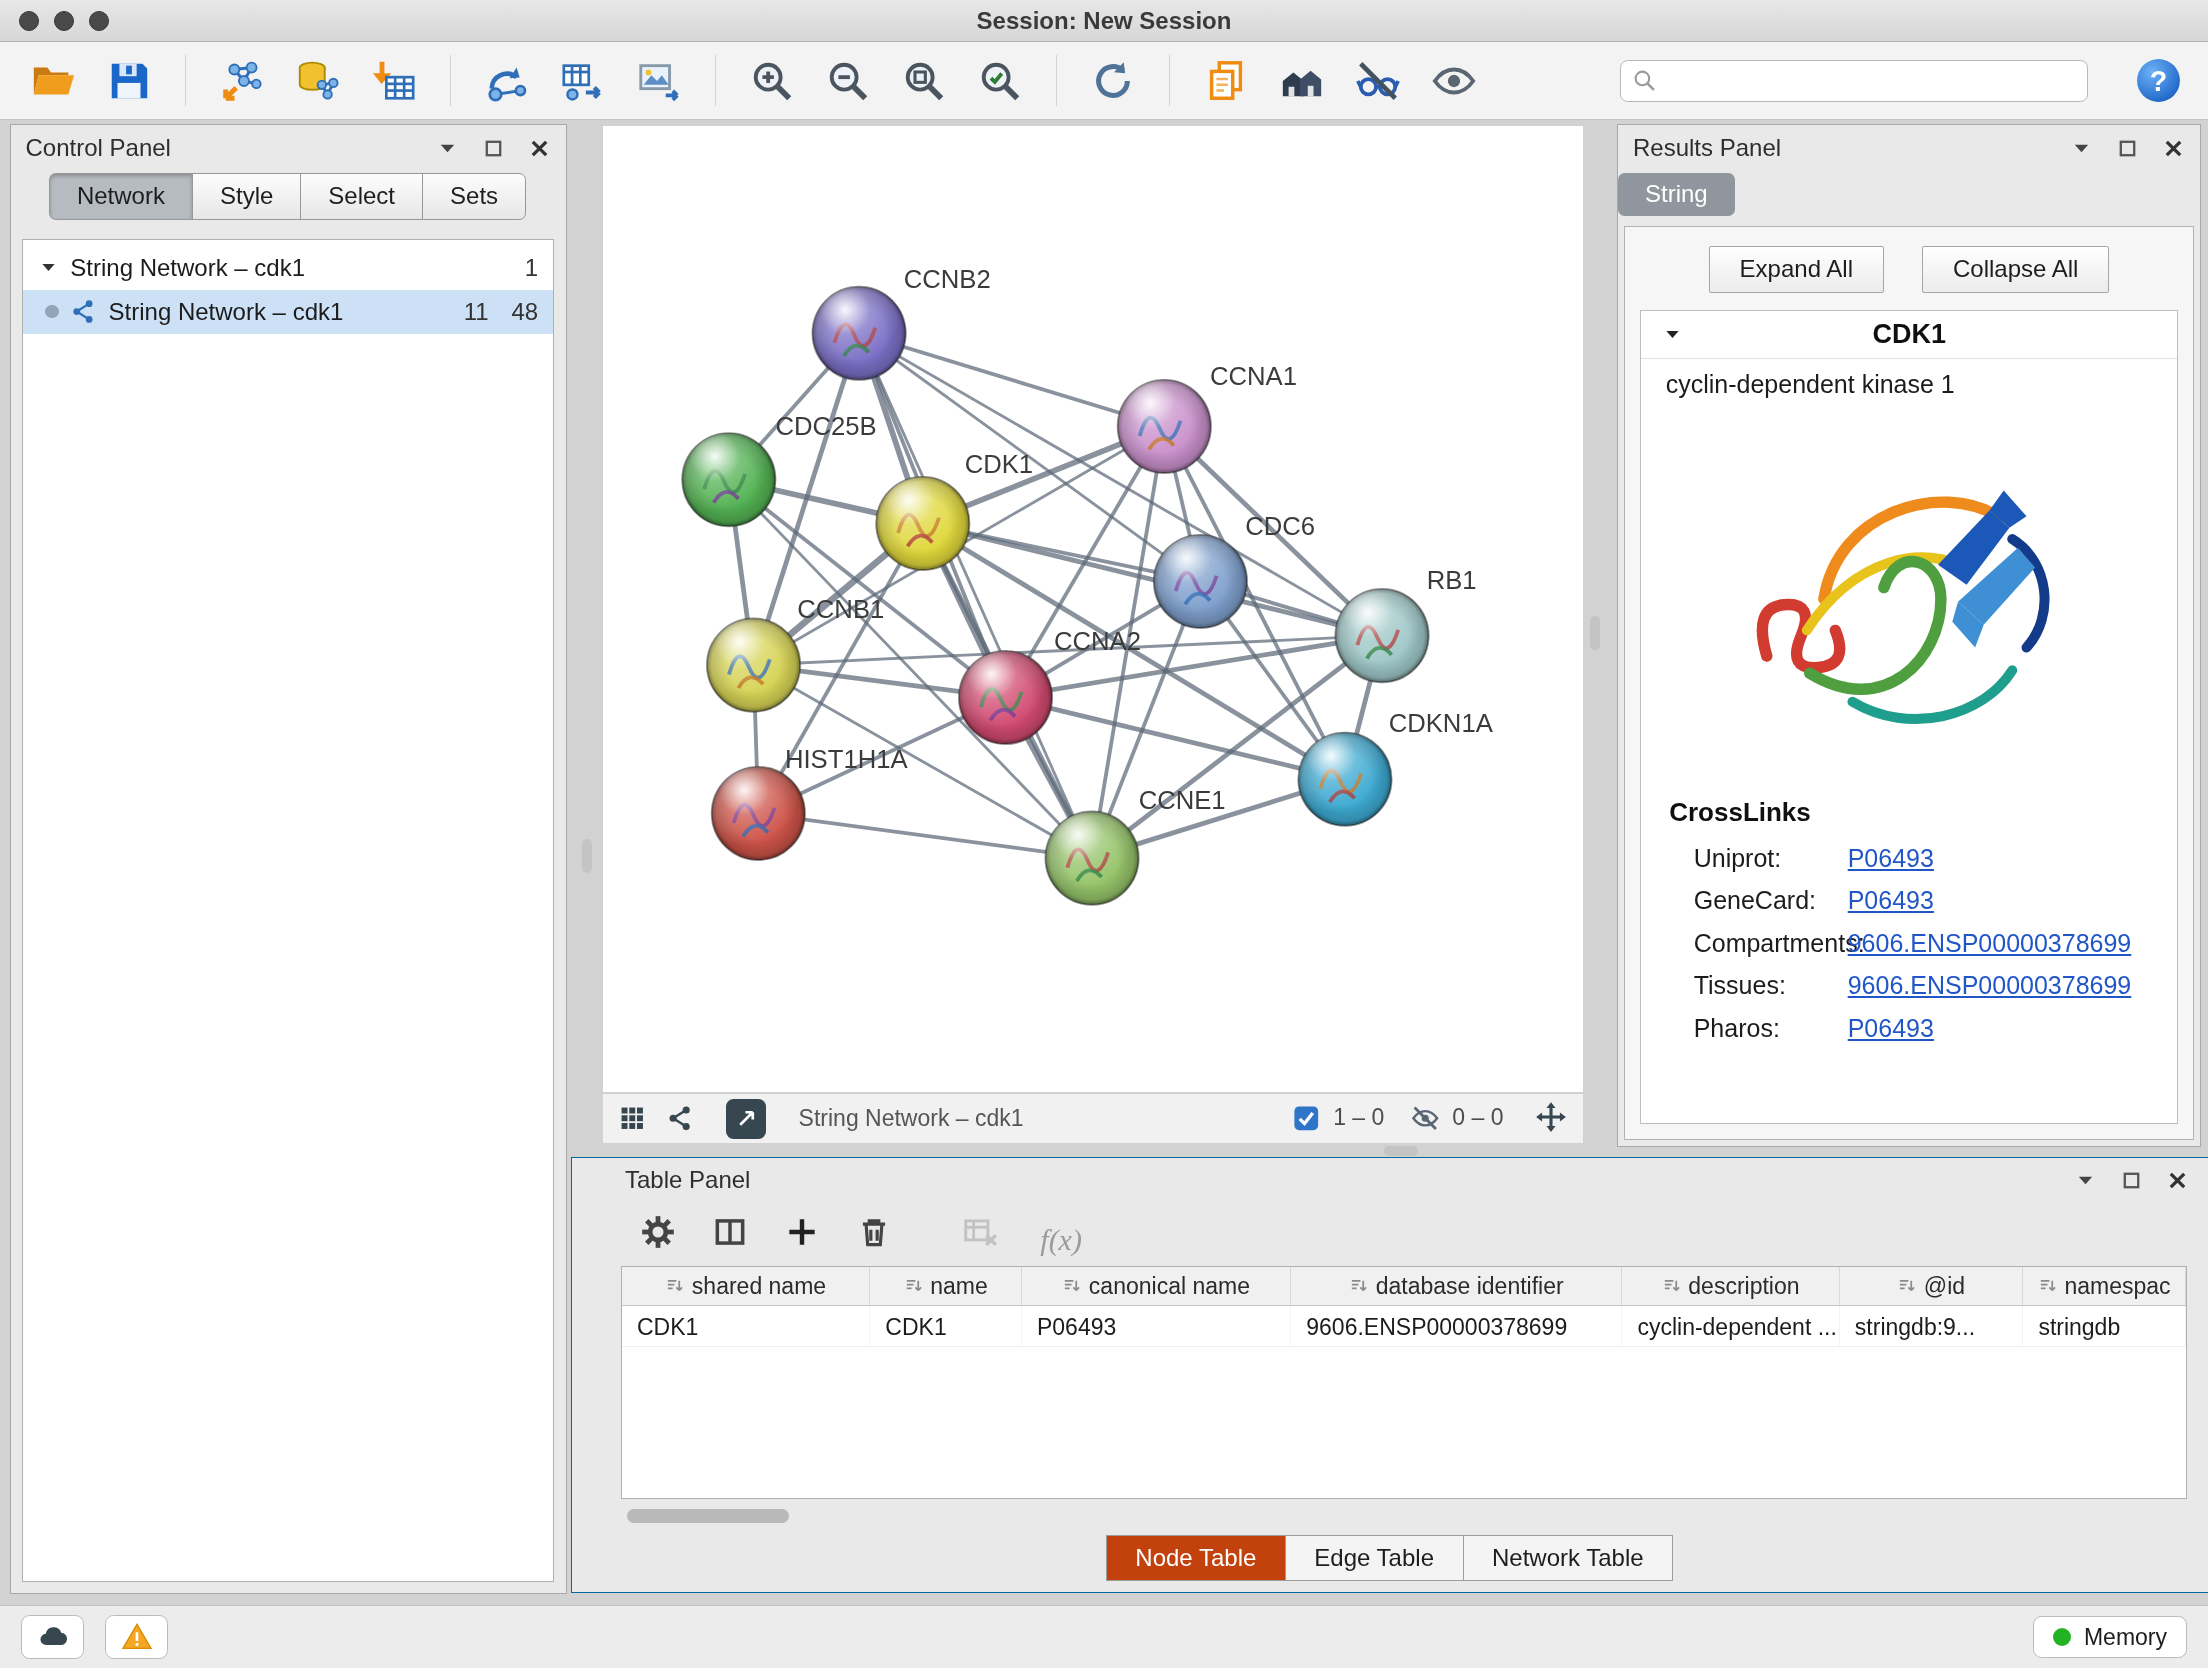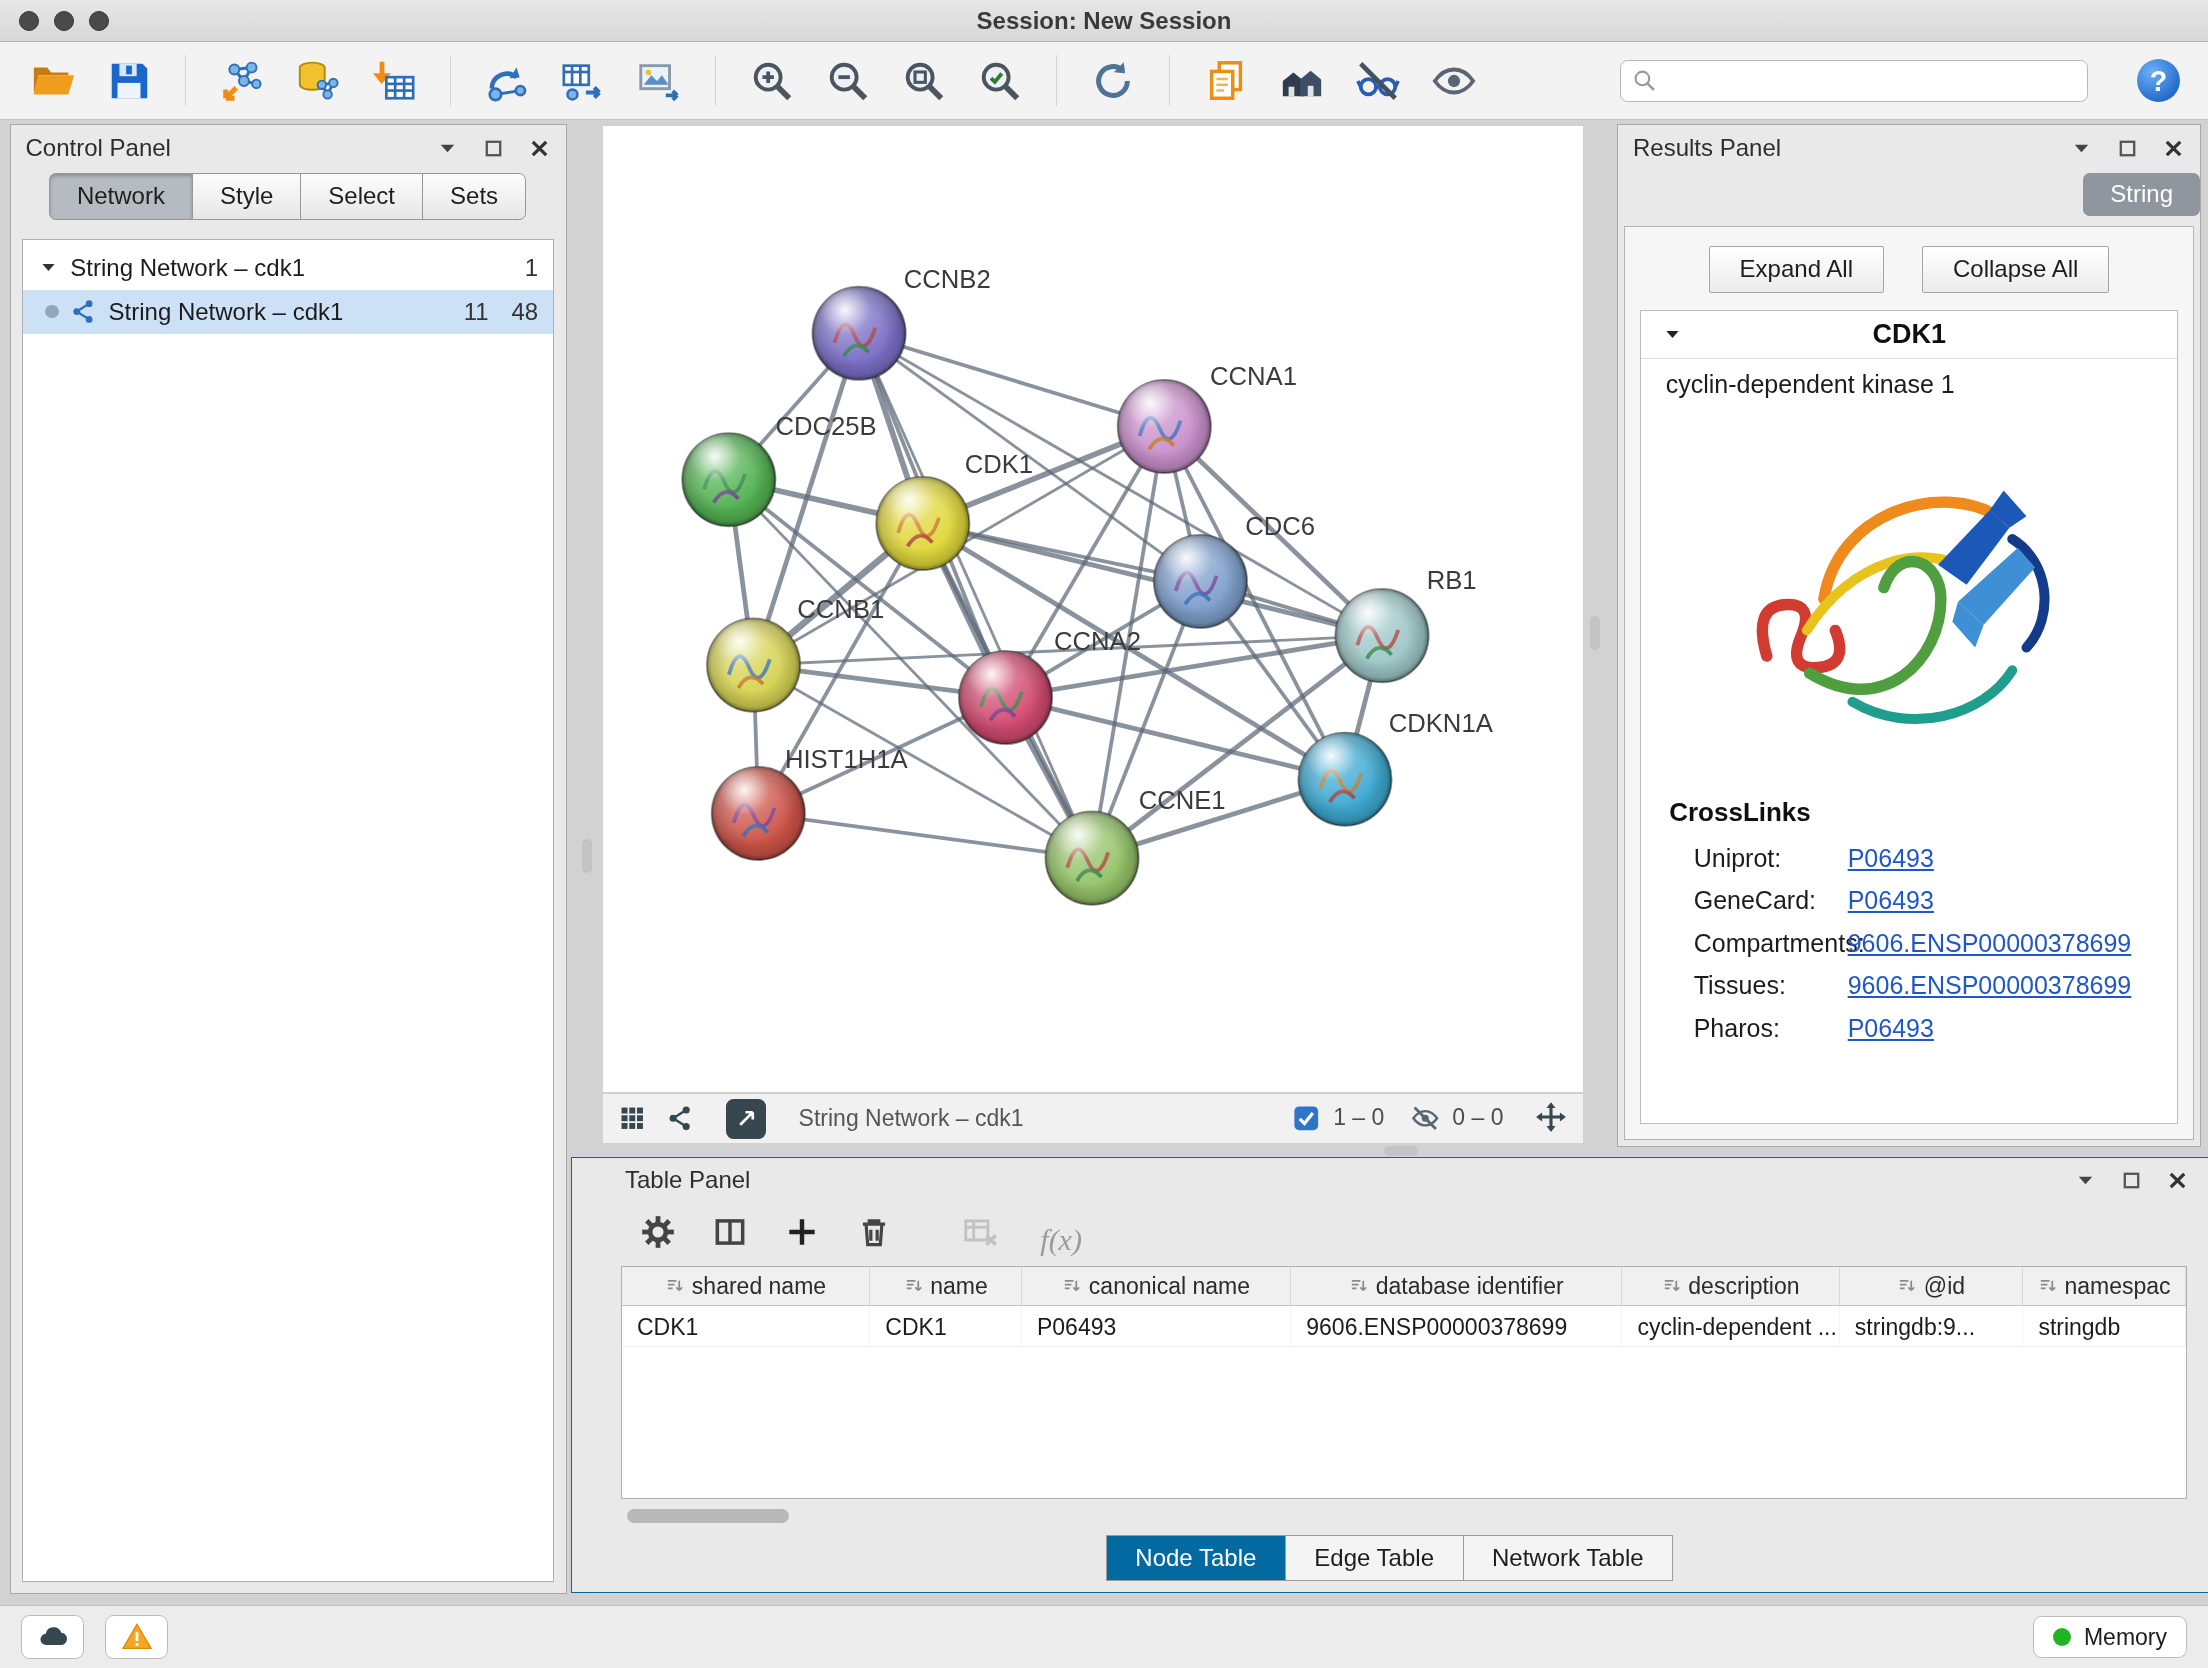--- a/index.html
+++ b/index.html
@@ -58,21 +58,21 @@
 .darkbtn svg{width:25px;height:25px}
 .net-name{margin-left:13.3px;color:#555}
 .sb-right{margin-left:auto;display:flex;align-items:center;gap:9.5px}
 .sb-group{display:flex;align-items:flex-start;gap:13px;margin-left:17px}
 .movebtn{margin-left:21px;background:none;border:none}
 .movebtn svg{width:34px;height:34px}
 
 
 .results-panel{position:absolute;left:1617px;top:124px;width:584px;height:1023px;background:#e9e9e9;border:1px solid #a8a8a8;display:flex;flex-direction:column}
 .rp-header{height:46px;display:flex;align-items:center;justify-content:space-between;padding:0 15px}
-.rp-tabrow{display:flex;justify-content:flex-end;padding:1.9px 0 9.5px}
+.rp-tabrow{display:flex;justify-content:flex-start;padding:1.9px 0 9.5px}
 .rp-tab{background:#8f969d;color:#fff;font-size:24px;padding:7.6px 27px;border-radius:6.7px}
 .rp-box{margin:0 5.7px 5.7px;background:#f6f6f6;border:1px solid #b3b3b3;flex:1;display:flex;flex-direction:column;overflow:hidden}
 .rp-buttons{display:flex;justify-content:center;gap:38px;padding:19px 0 17px}
 .btn{background:linear-gradient(#ffffff,#ebebeb);border:1px solid #a6a6a6;border-radius:2px;font-size:24px;color:#1d1d1d;padding:8.6px 30px}
 .protein-card{margin:0 15px 15px;border:1px solid #bdbdbd;background:#fff;flex:1;display:flex;flex-direction:column;overflow:hidden}
 .pc-header{display:flex;align-items:center;height:48px;border-bottom:1px solid #e0e0e0;padding:0 21px}
 .pc-header .tri{margin-right:9.5px}
 .pc-title{flex:1;text-align:center;font-size:27px;font-weight:bold;color:#101010;margin-right:30px}
 .pc-desc{font-size:25px;color:#1c1c1c;padding:11.4px 25px 0}
 .pc-image{display:flex;justify-content:center;padding:25px 0 5.7px}
@@ -90,21 +90,21 @@
 .fx{font-family:"Liberation Serif",serif;font-style:italic;font-size:30px;color:#9a9a9a;margin-left:13.3px}
 .tbl{margin:0 21px 0 49px;background:#fff;border:1px solid #b0b0b0;flex:1;overflow:hidden;display:flex;flex-direction:column}
 .thead{display:flex;background:#f0f0f0;border-bottom:1px solid #c6c6c6}
 .th{display:flex;align-items:center;justify-content:center;gap:7.6px;font-size:23px;color:#2b2b2b;height:38px;border-right:1px solid #d8d8d8;overflow:hidden;white-space:nowrap}
 .tr{display:flex;border-bottom:1px solid #f0f0f0}
 .td{font-size:23px;color:#1c1c1c;padding:7.6px 0 7.6px 15px;height:40px;overflow:hidden;white-space:nowrap;border-right:1px solid #f4f4f4}
 .hscroll{height:23px;margin:5.7px 21px 3.8px 49px;position:relative}
 .hthumb{position:absolute;left:5.7px;top:3.8px;width:162px;height:14.3px;border-radius:7.6px;background:#b9b9b9}
 .tp-tabs{display:flex;justify-content:center;padding:3.8px 0 11.4px}
 .tp-tab{padding:7.6px 28.5px;font-size:24px;border:1px solid #9c9c9c;background:#f4f4f4;color:#1e1e1e;margin-left:-1px}
-.tp-tab.active{background:#0369a1;color:#fff}
+.tp-tab.active{background:#c2410c;color:#fff}
 
 
 .statusbar{position:absolute;left:0;top:1605px;width:2208px;height:63px;background:#ececec;border-top:1px solid #c2c2c2;display:flex;align-items:center;padding:0 21px;gap:21px}
 .sb-btn{width:63px;height:44px;background:#fff;border:1px solid #bbb;border-radius:8.6px;display:flex;align-items:center;justify-content:center}
 .sb-btn svg{width:32px;height:32px}
 .memory{margin-left:auto;display:flex;align-items:center;gap:13.3px;background:#fff;border:1px solid #bbb;border-radius:8.6px;padding:6.7px 19px;font-size:23px;color:#1d1d1d}
 .memdot{width:18px;height:18px;border-radius:50%;background:#22b322}
 
 
 .grip-v{position:absolute;width:9.5px;height:34px;border-radius:4.8px;background:#c4c4c4}

